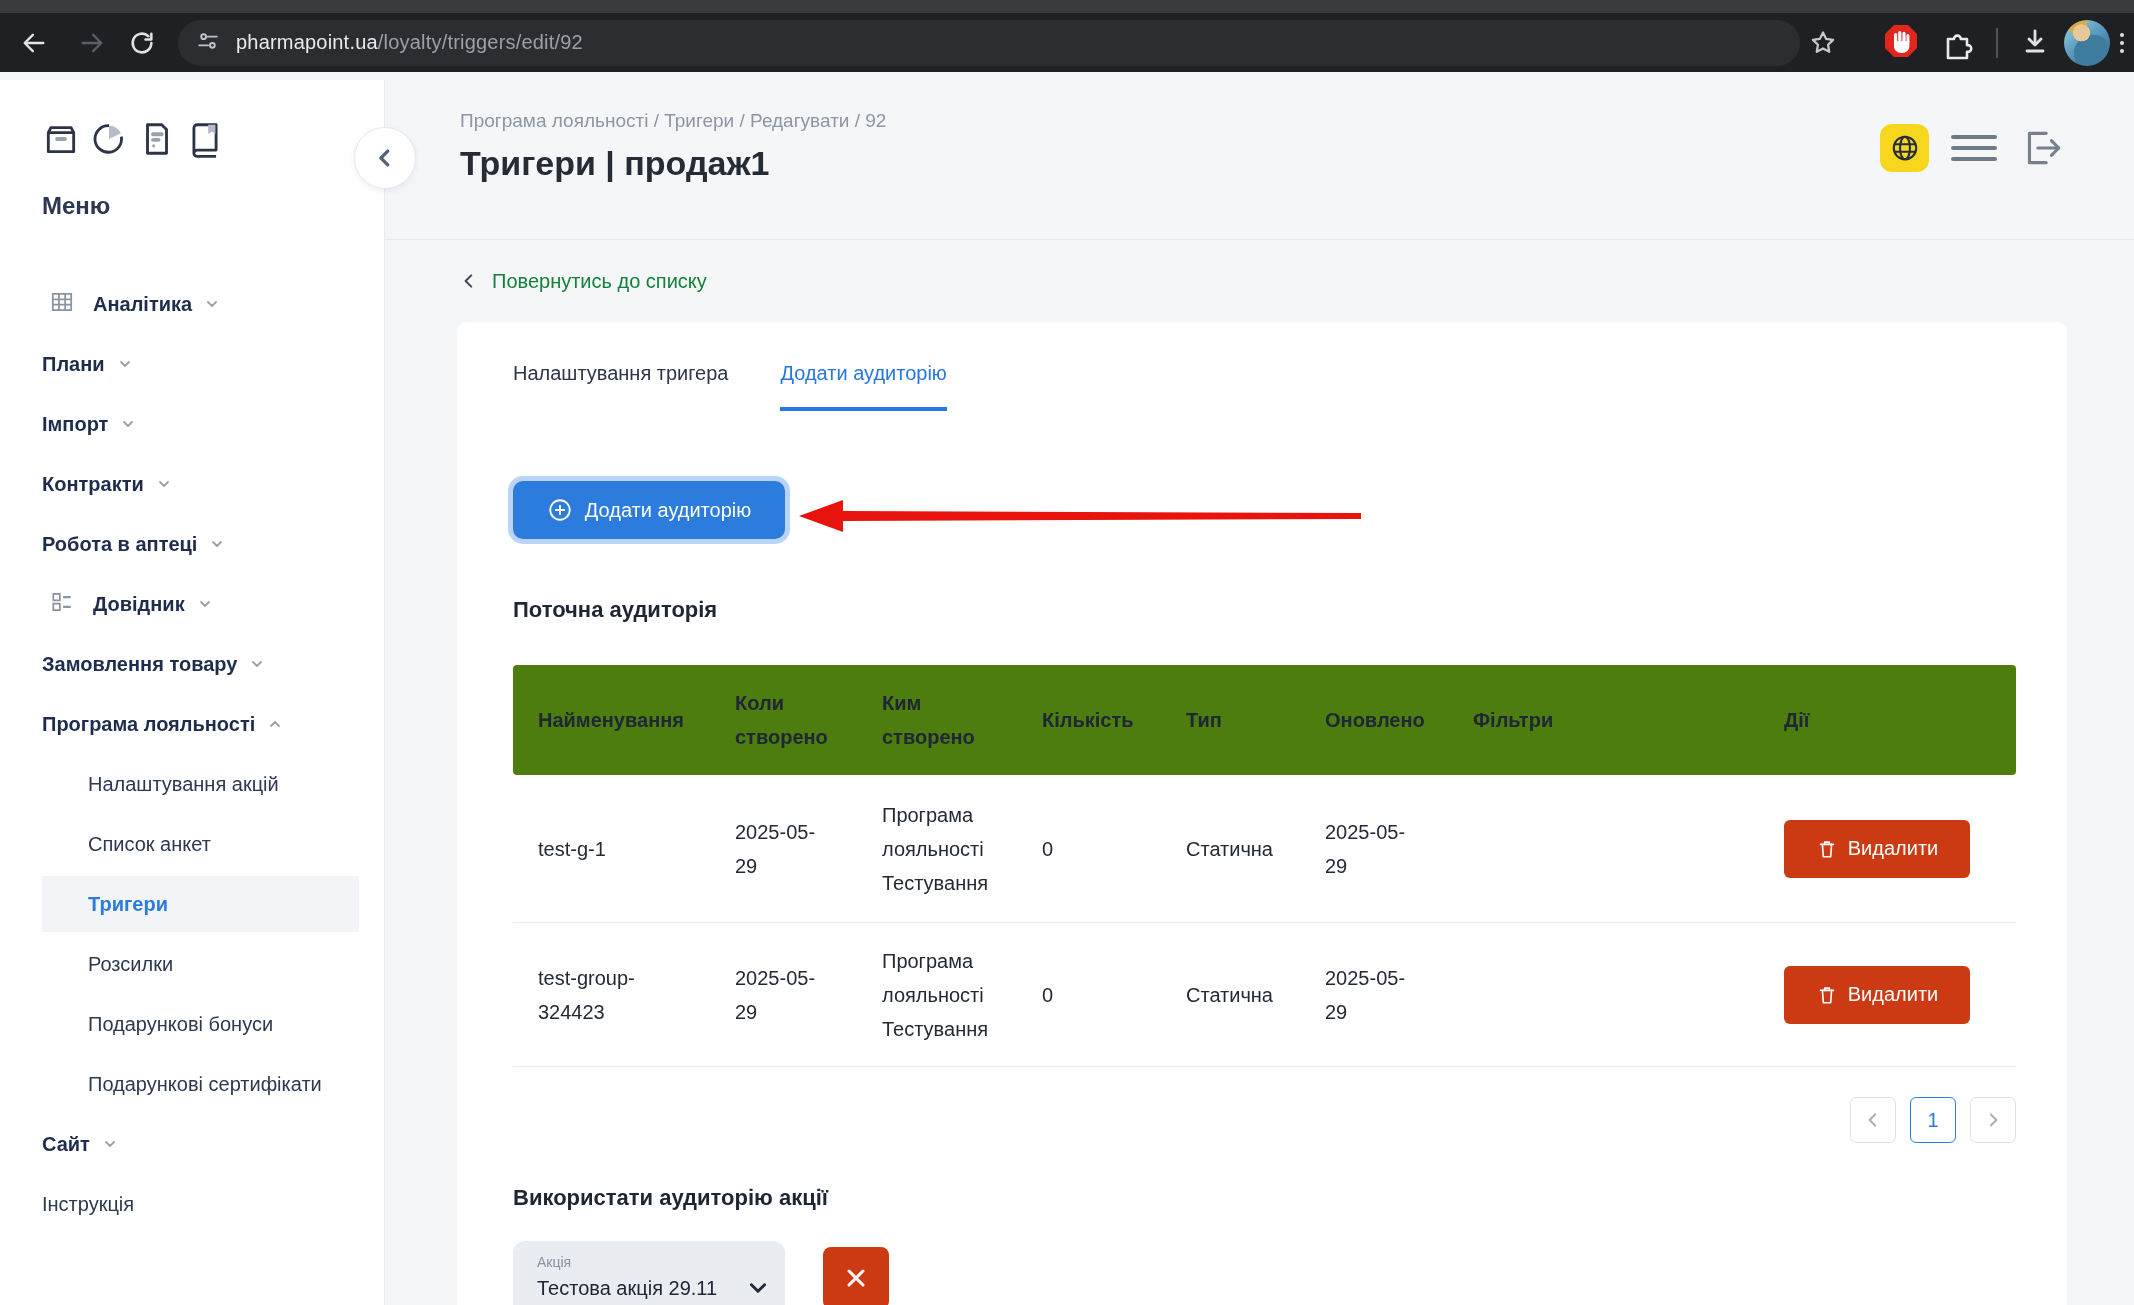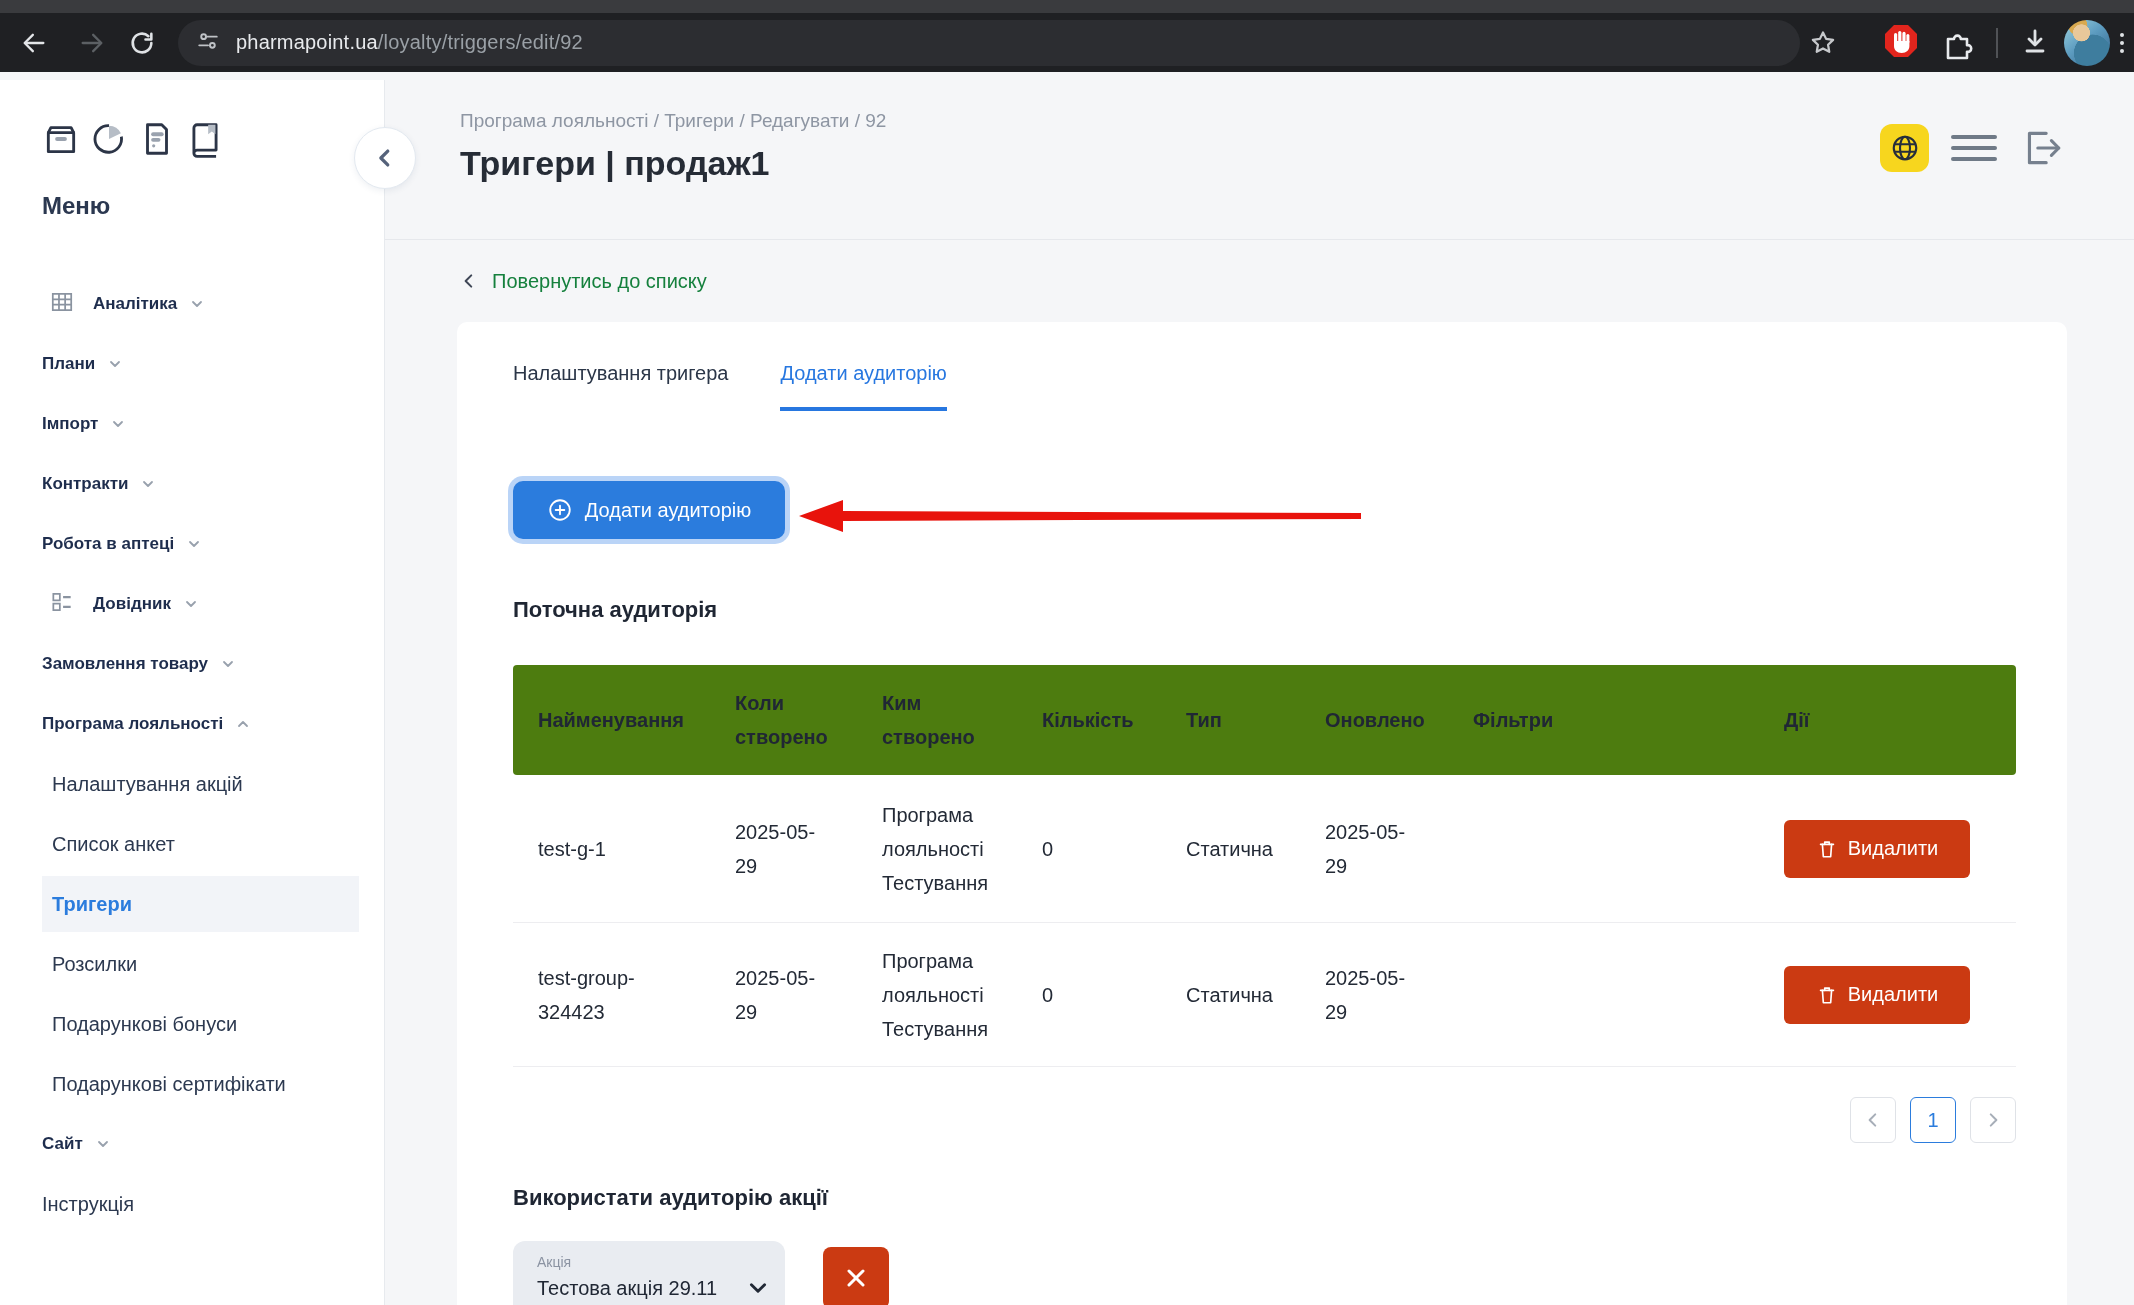--- a/index.html
+++ b/index.html
@@ -34,24 +34,24 @@
   .app { display:flex; height:1233px; }
 
   
   .sidebar { position:relative; width:385px; min-width:385px; height:100%;
              background:#ffffff; border-right:1px solid #e7eaee;margin-top:8px; }
   .top-icons { display:flex; gap:10px; padding:40px 0 0 42px; }
   .top-icons span { display:flex; width:38px; height:38px; align-items:center; justify-content:center; cursor:pointer; }
   .menu-title { margin:34px 0 0 42px; font-size:24px; font-weight:bold; color:#2b3850; }
   .menu { position:absolute; top:194px; left:0; right:0; }
   .mi { position:relative; height:60px; display:flex; align-items:center; padding-left:42px; cursor:pointer; }
-  .mi .mi-lb { font-size:17px; font-weight:bold; color:#1e2d4d; position:relative; z-index:1; }
+  .mi .mi-lb { font-size:20px; font-weight:bold; color:#1e2d4d; position:relative; z-index:1; }
   .mi.has-icon { padding-left:49px; }
   .mi.has-icon .mi-lb { margin-left:18px; }
-  .mi.sub { padding-left:52px; }
+  .mi.sub { padding-left:88px; }
   .mi.sub .mi-lb { font-weight:normal; font-size:20px; color:#2c3950; }
   .mi.active::before { content:''; position:absolute; left:42px; right:25px; top:2px; bottom:2px; background:#f2f4f8; }
   .mi.active .mi-lb { color:#2b7cdd; font-weight:bold; }
   .mi .chev { margin-left:12px; position:relative; z-index:1; }
   .collapse-btn { position:absolute; top:47px; right:-32px; width:62px; height:62px; border-radius:50%;
                   background:#ffffff; border:1px solid #e3e9f0; box-shadow:0 2px 6px rgba(40,60,100,.08);
                   display:flex; align-items:center; justify-content:center; cursor:pointer; z-index:6; }
 
   
   .content { position:relative; flex:1; height:100%; overflow:hidden; }

